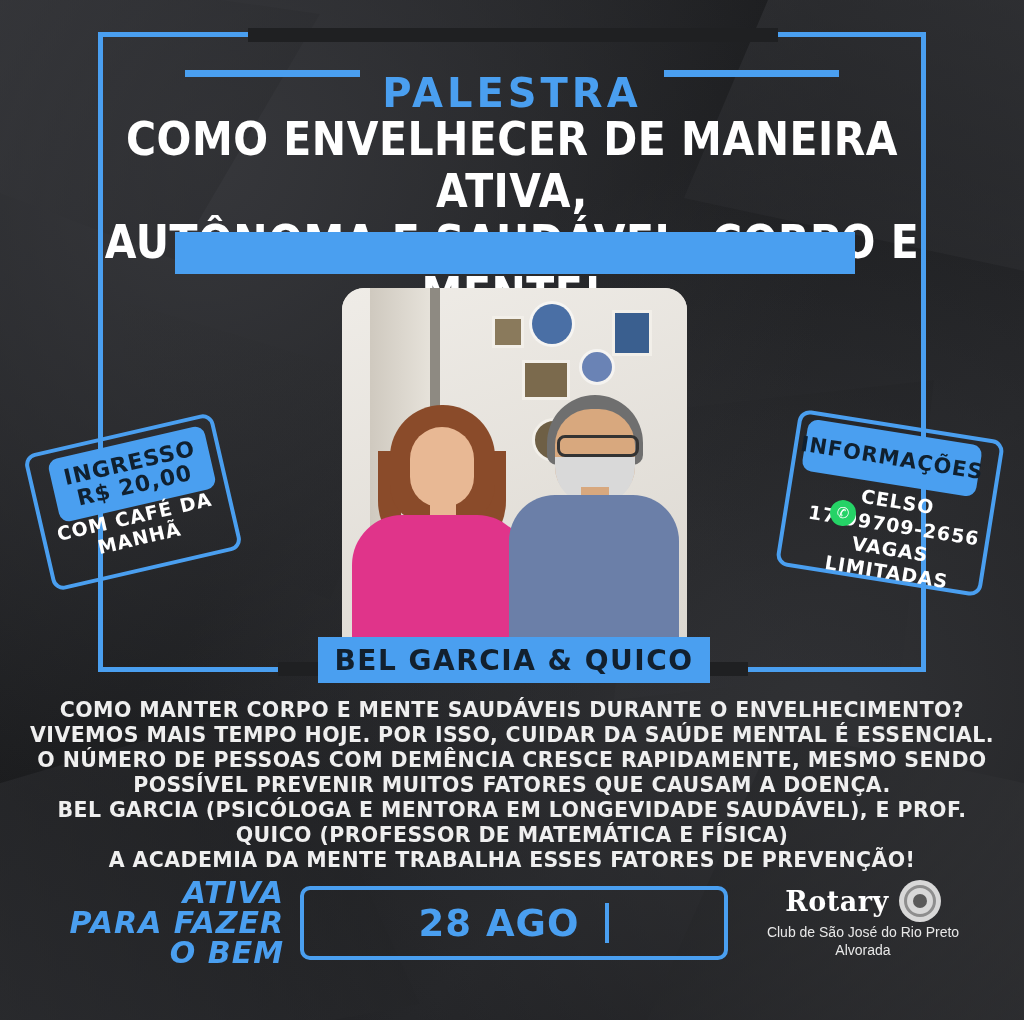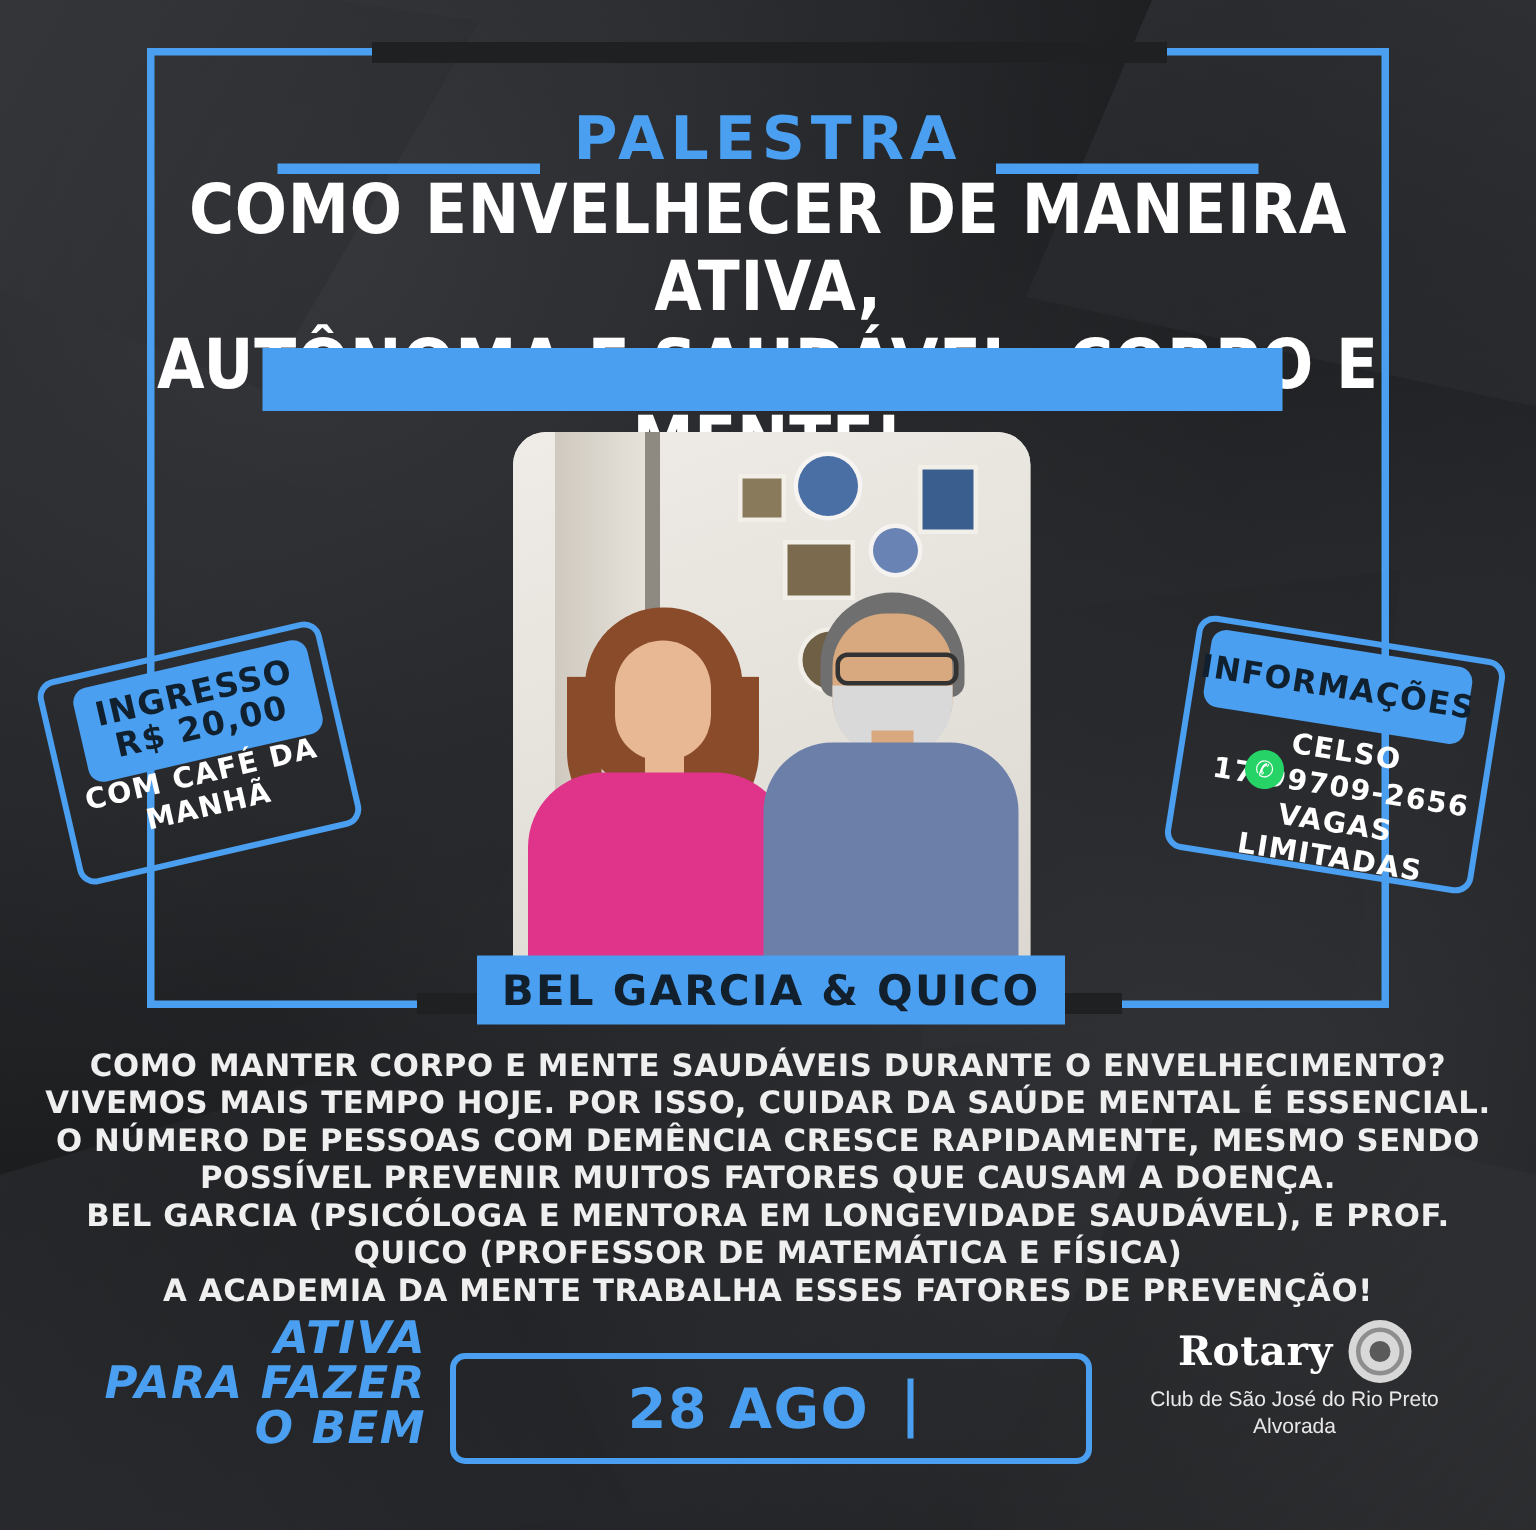--- a/index.html
+++ b/index.html
@@ -32,21 +32,21 @@
   .frame{position:absolute;left:98px;top:32px;width:828px;height:640px;pointer-events:none;}
   .frame .edge{position:absolute;background:#4a9ff0;}
   .frame .t{left:0;top:0;height:5px;width:100%;}
   .frame .l{left:0;top:0;width:5px;height:100%;}
   .frame .r{right:0;top:0;width:5px;height:100%;}
   .frame .b{left:0;bottom:0;height:5px;width:100%;}
   .frame .cut-top{position:absolute;top:-4px;left:150px;width:530px;height:14px;background:#1f2022;}
   .frame .cut-bottom{position:absolute;bottom:-4px;left:180px;width:470px;height:14px;background:#1f2022;}
 
   .header{position:absolute;left:0;right:0;top:70px;text-align:center;}
-  .palestra-row{display:flex;align-items:flex-end;justify-content:center;gap:22px;}
+  .palestra-row{display:flex;align-items:flex-start;justify-content:center;gap:22px;}
   .rule{width:175px;height:7px;background:#4a9ff0;}
   .palestra{
     font-size:40px;font-weight:bold;letter-spacing:4px;color:#4a9ff0;
     font-family:"DejaVu Sans", sans-serif;
   }
   .headline{
     margin-top:10px;
     font-size:41px;line-height:1.12;font-weight:bold;letter-spacing:.5px;
     color:#ffffff;text-transform:uppercase;
     font-family:"DejaVu Sans", sans-serif;
@@ -126,21 +126,21 @@
   }
 
   .unidos{
     position:absolute;left:34px;top:878px;width:250px;text-align:right;
     color:#4a9ff0;font-family:"DejaVu Sans", sans-serif;font-style:italic;font-weight:bold;
     font-size:30px;line-height:1.0;letter-spacing:1px;
   }
   .date-box{
     position:absolute;left:300px;top:886px;width:420px;height:66px;
     border:4px solid #4a9ff0;border-radius:10px;
-    display:flex;align-items:center;justify-content:center;gap:26px;margin-top:16px;
+    display:flex;align-items:center;justify-content:center;gap:26px;
   }
   .date-box .d{font-family:"DejaVu Sans", sans-serif;font-weight:bold;font-size:37px;color:#4a9ff0;letter-spacing:1px;}
   .date-box .sep{width:4px;height:40px;background:#4a9ff0;}
 
   .rotary{
     position:absolute;right:36px;top:880px;width:250px;text-align:center;color:#fff;
   }
   .rotary-top{display:flex;align-items:center;justify-content:center;gap:10px;}
   .rotary-name{font-family:"DejaVu Serif", serif;font-size:27px;font-weight:bold;letter-spacing:.5px;}
   .wheel{width:42px;height:42px;border-radius:50%;background:#d8d8d8;position:relative;}

